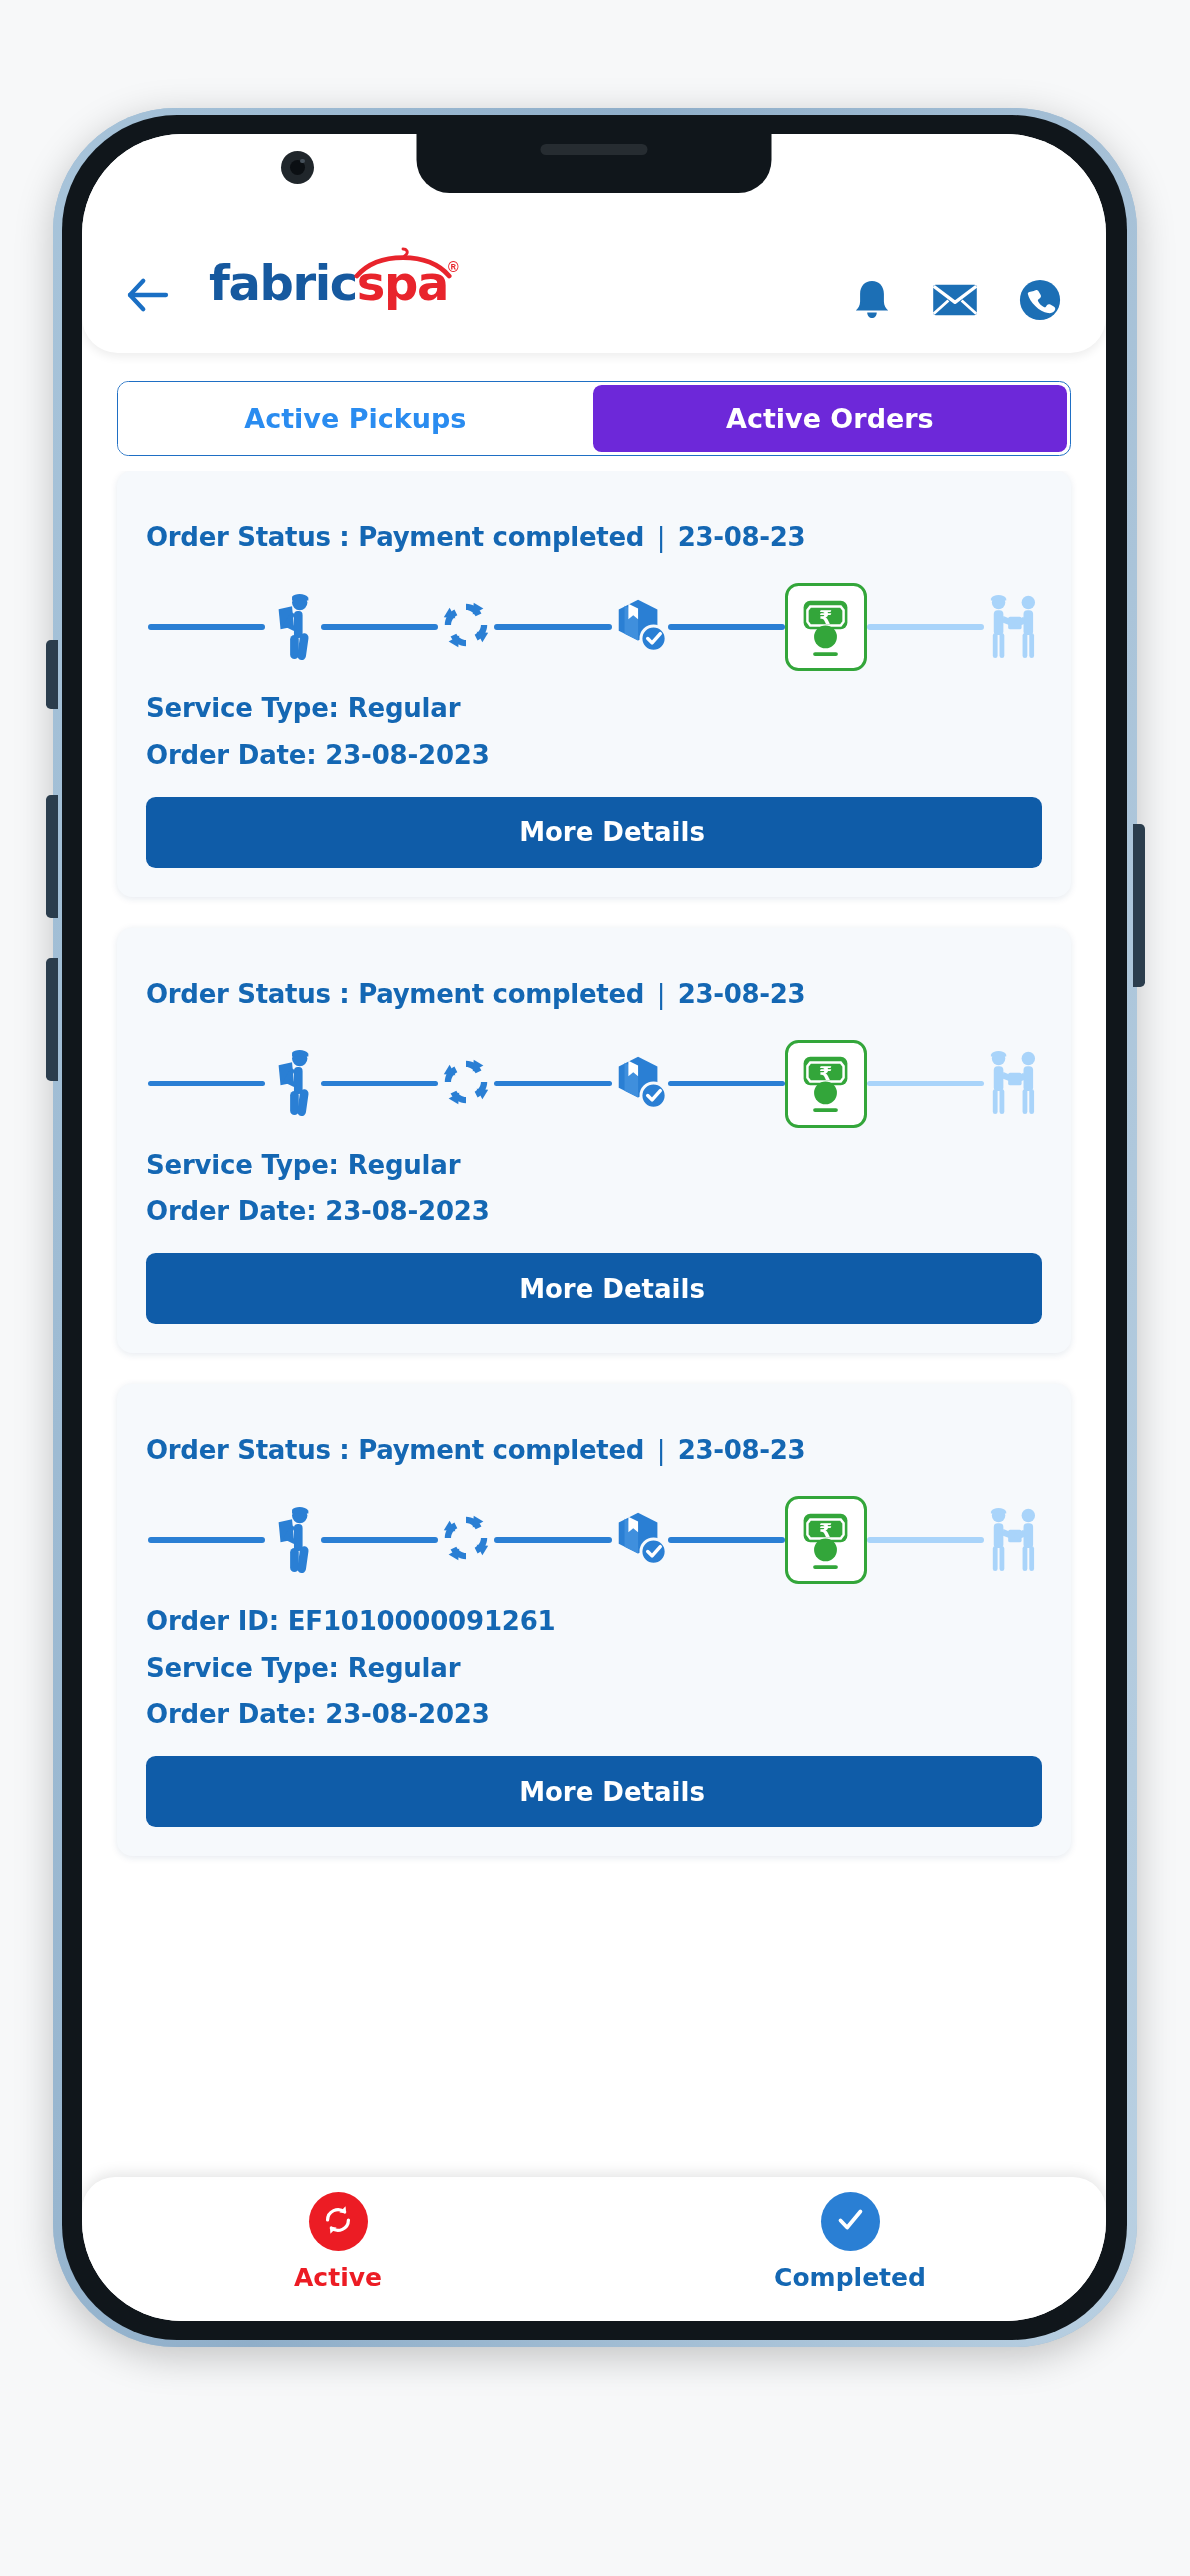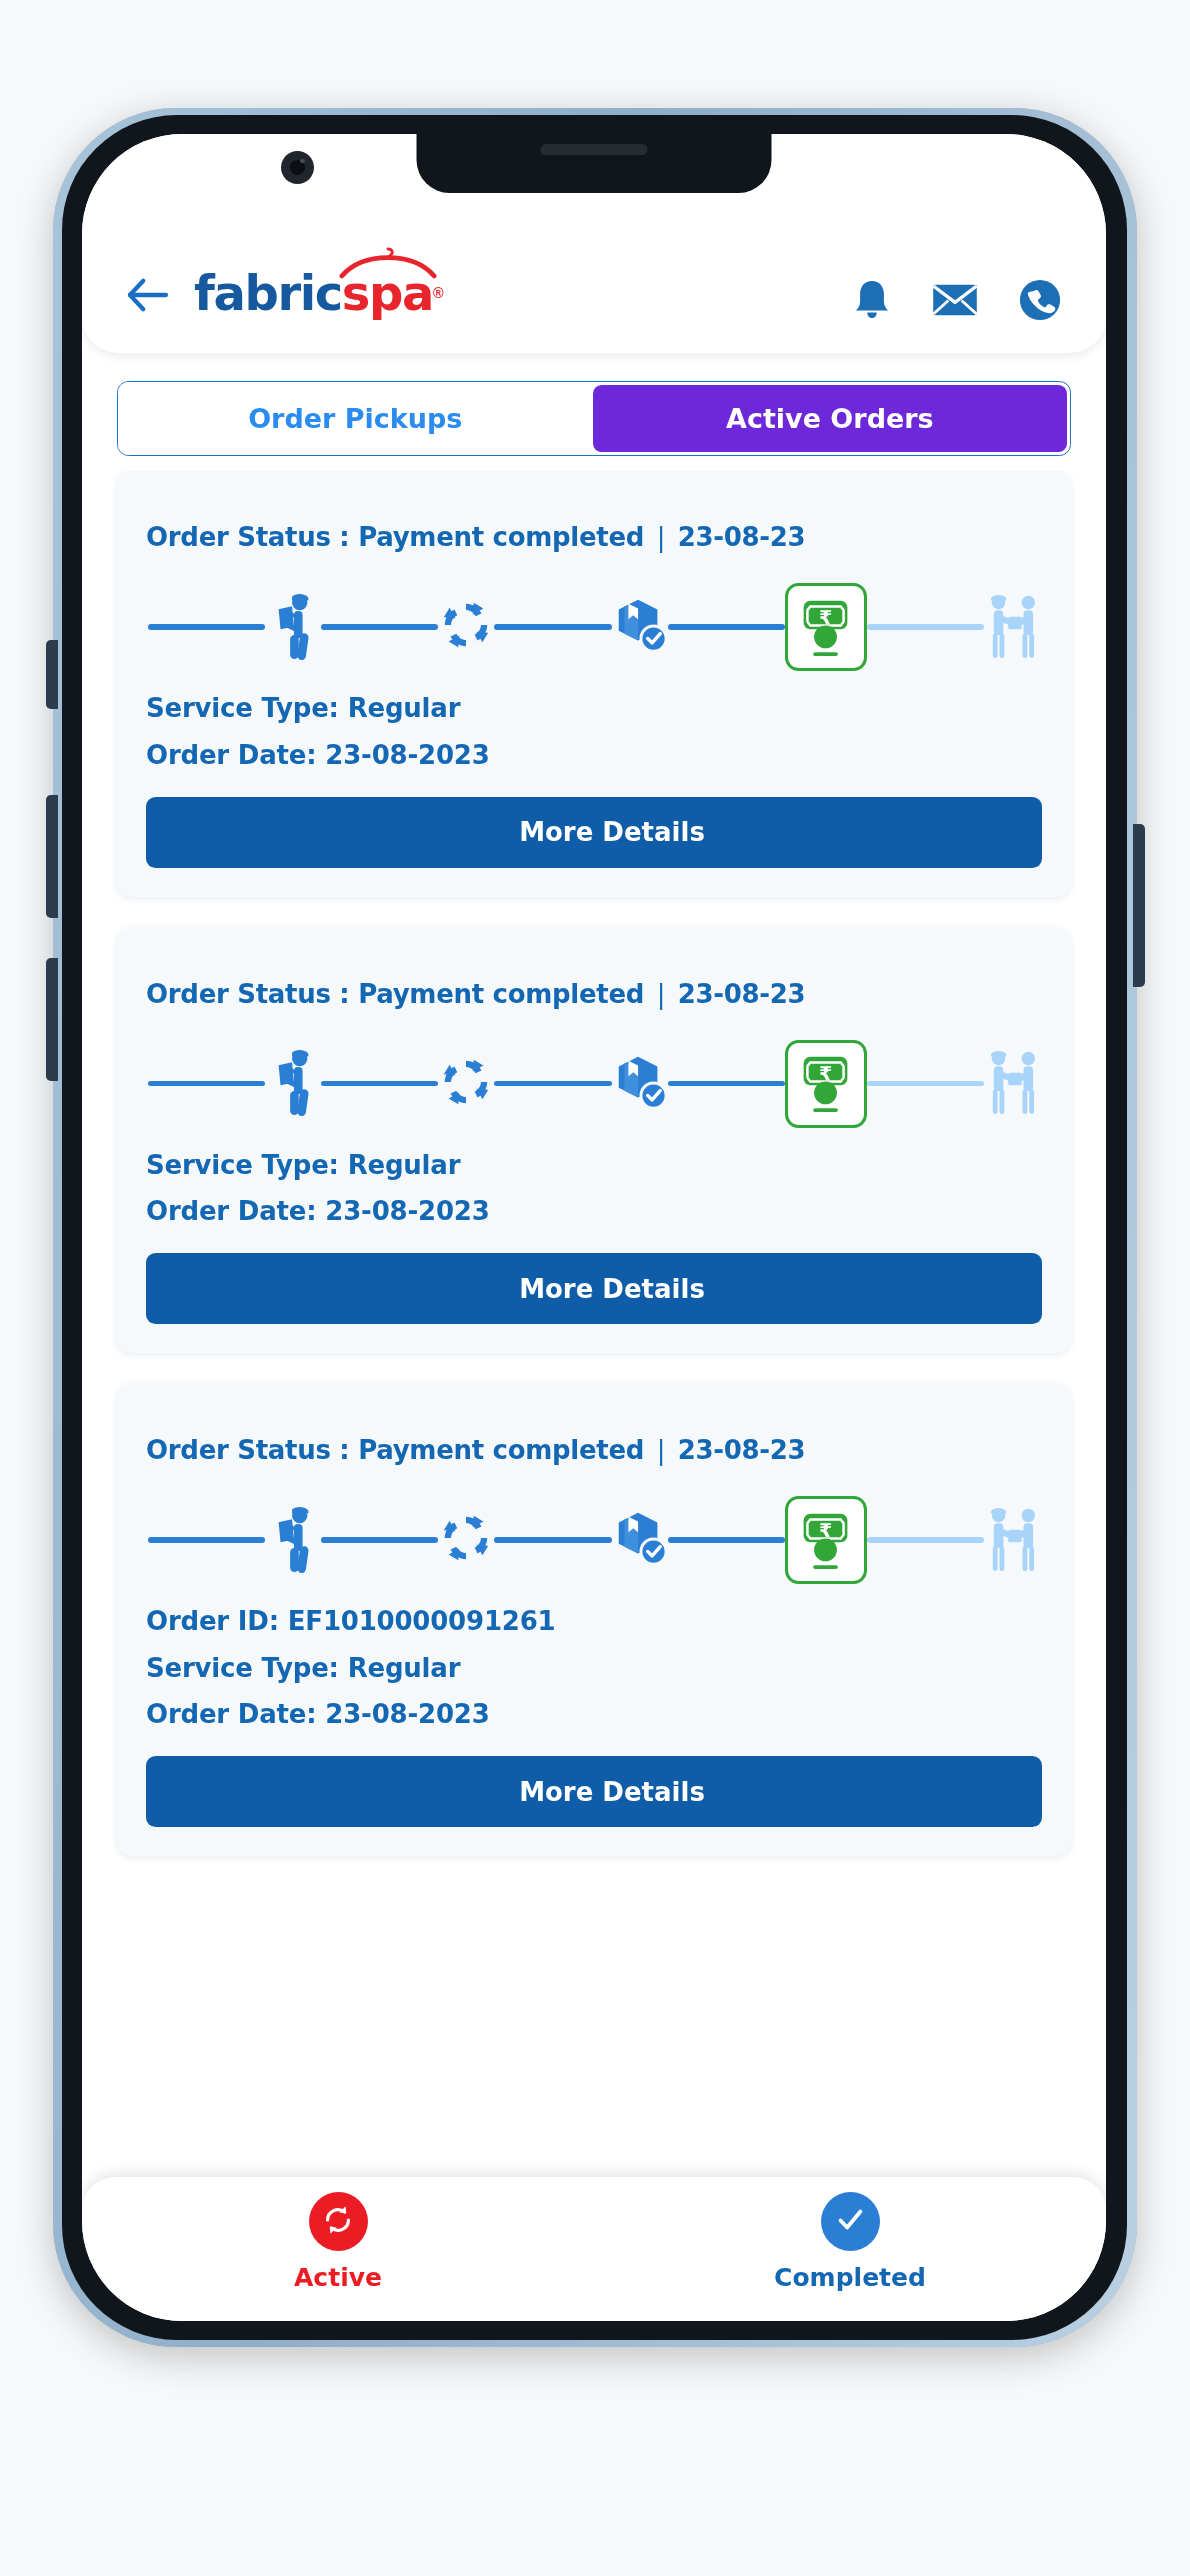--- a/index.html
+++ b/index.html
@@ -134,25 +134,24 @@
     z-index: 10;
   }
   #back-btn {
     width: 59px; height: 59px;
     display:flex;align-items:center;justify-content:center;
     flex: 0 0 auto;
     cursor: pointer;
   }
   #logo-wrap {
     flex: 0 0 auto;
-    margin-left: 17px;
+    margin-left: 32px;
     position: relative;
     height: 67px;
     display:flex;
-    align-items:center;
   }
   .logo-txt {
     font-family: "DejaVu Sans", sans-serif;
     font-size: 48px;
     font-weight: 800;
     letter-spacing: -1.4px;
     line-height: 1;
   }
   .logo-fabric { color: #16599f; }
   .logo-spa { color: #e8242c; }
@@ -401,21 +400,21 @@
                        c.9-1.2 2.2-1.6 3.6-.8 l3.6 2 c1.5.8 2.1 2.5 1 4.1 -1.6 2.2-4.2 3.3-7 2.8
                        C22.4 35.3 12 25 10.3 16.6 9.8 13.9 15.3 14.5 17.5 13 z" fill="#ffffff"></path>
             </svg>
           </span>
         </div>
 
       </div>
     </div>
 
     <div id="tabs">
-      <div class="tab tab-inactive">Order Pickups</div>
+      <div class="tab tab-inactive">Active Pickups</div>
       <div class="tab tab-active">Active Orders</div>
     </div>
 
     <div id="order-list">
 
       <div class="order-card">
         <div class="order-status">
           <span>Order Status :</span>
           <span>Payment completed</span>
           <span class="sep">|</span>

